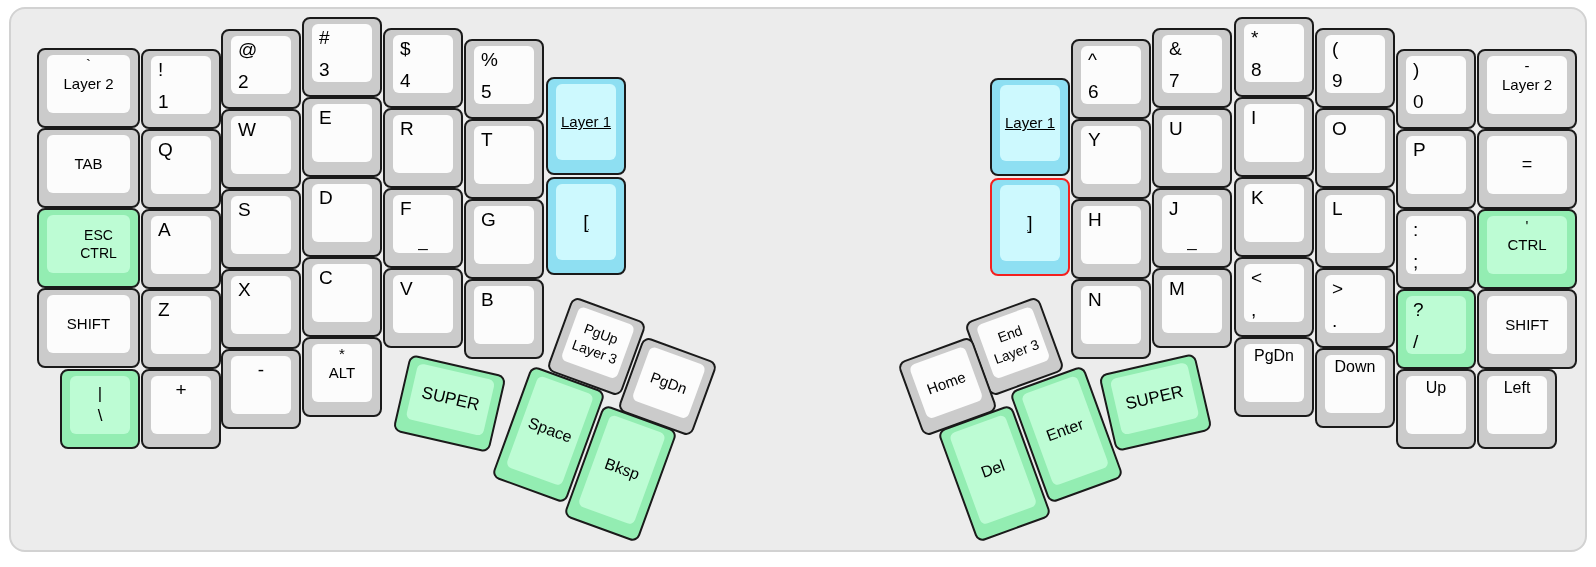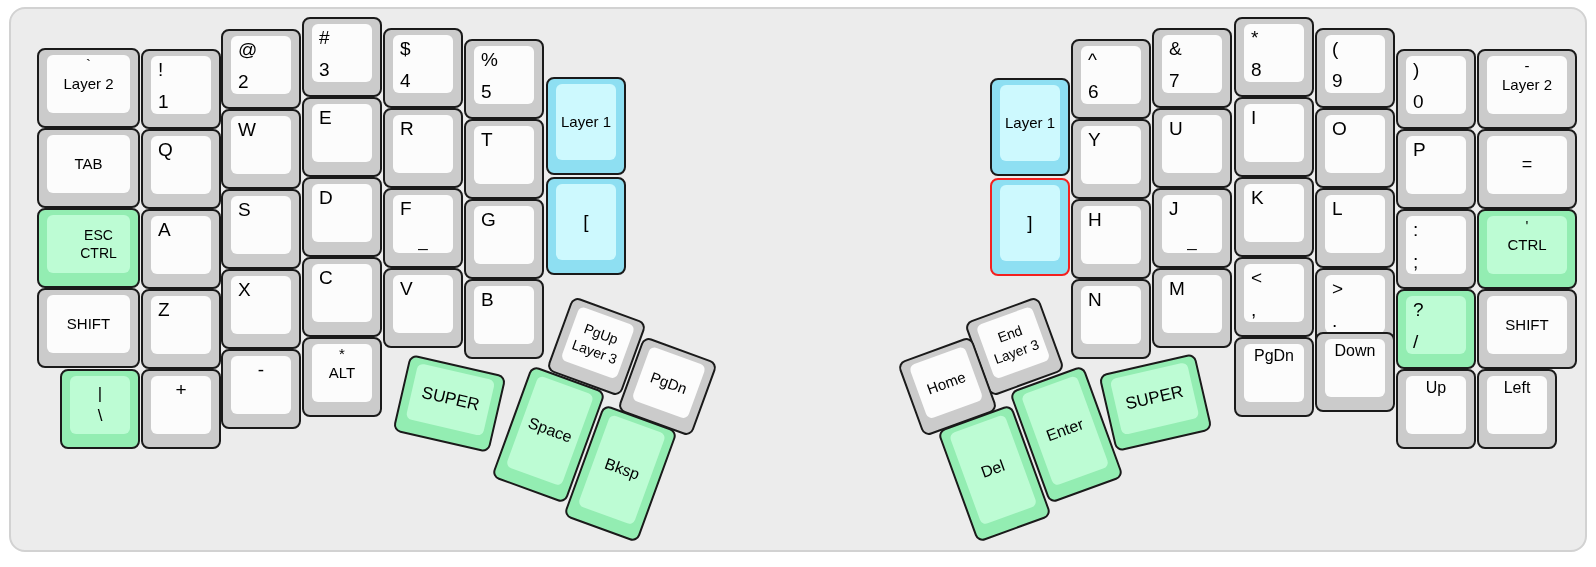--- a/index.html
+++ b/index.html
@@ -16,21 +16,21 @@
   }
   .key{
     position:absolute;box-sizing:border-box;
     border:2px solid #1a1a1a;border-radius:8px;
   }
   .key.white{background:#cbcbcb;}
   .key.white .cap{background:#fcfcfc;}
   .key.green{background:#93edb2;}
   .key.green .cap{background:#bdfcd4;}
   .key.blue{background:#8edff2;}
-  .key.blue .cap{background:#cdf9fe;}
+  .key.blue .cap{background:#cdf9fe;text-decoration:underline;}
   .key.red-border{border-color:#f3201f;}
   .cap{
     position:absolute;left:8px;right:8px;top:5px;bottom:13px;
     border-radius:6px;
   }
   .line{display:block;white-space:nowrap;}
   .a-tl .l0{position:absolute;top:4px;left:7px;line-height:1;}
   .a-tl .l1{position:absolute;bottom:3px;left:7px;line-height:1;}
   .a-tc .l0{position:absolute;top:4px;left:0;width:100%;text-align:center;line-height:1;}
   .a-c{display:flex;flex-direction:column;align-items:center;justify-content:center;text-align:center;line-height:1.3;}
@@ -325,21 +325,21 @@
         <div class="cap a-tl" style="font-size: 19px;">
           <span class="line l0">L</span>
         </div>
       </div>
       <div class="key white" style="left: 1315px; top: 268px; width: 80px; height: 80px;">
         <div class="cap a-tl" style="font-size: 19px;">
           <span class="line l0">&gt;</span>
           <span class="line l1">.</span>
         </div>
       </div>
-      <div class="key white" style="left: 1315px; top: 332px; width: 80px; height: 80px;">
+      <div class="key white" style="left: 1315px; top: 348px; width: 80px; height: 80px;">
         <div class="cap a-tc" style="font-size: 16px;">
           <span class="line l0">Down</span>
         </div>
       </div>
       <div class="key white" style="left: 1396px; top: 49px; width: 80px; height: 80px;">
         <div class="cap a-tl" style="font-size: 19px;">
           <span class="line l0">)</span>
           <span class="line l1">0</span>
         </div>
       </div>

